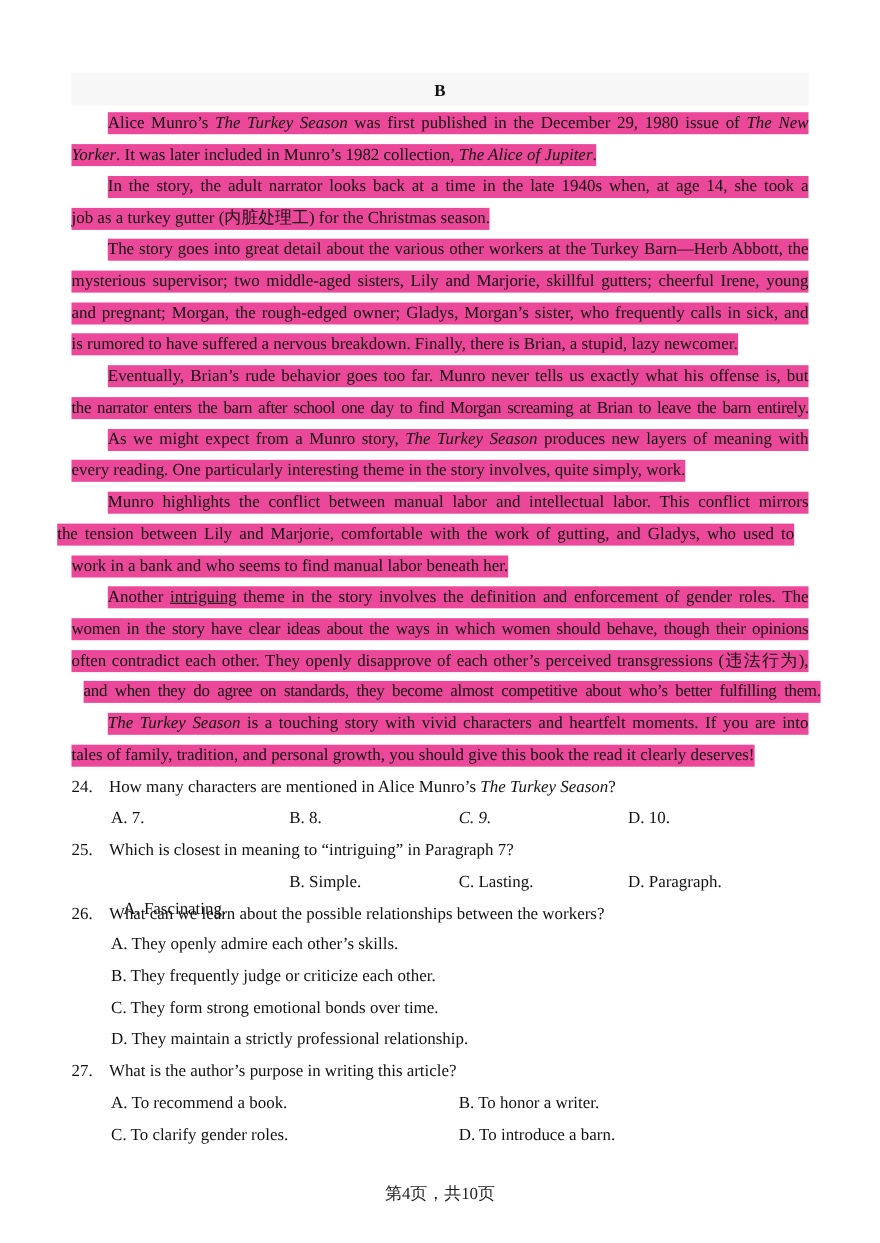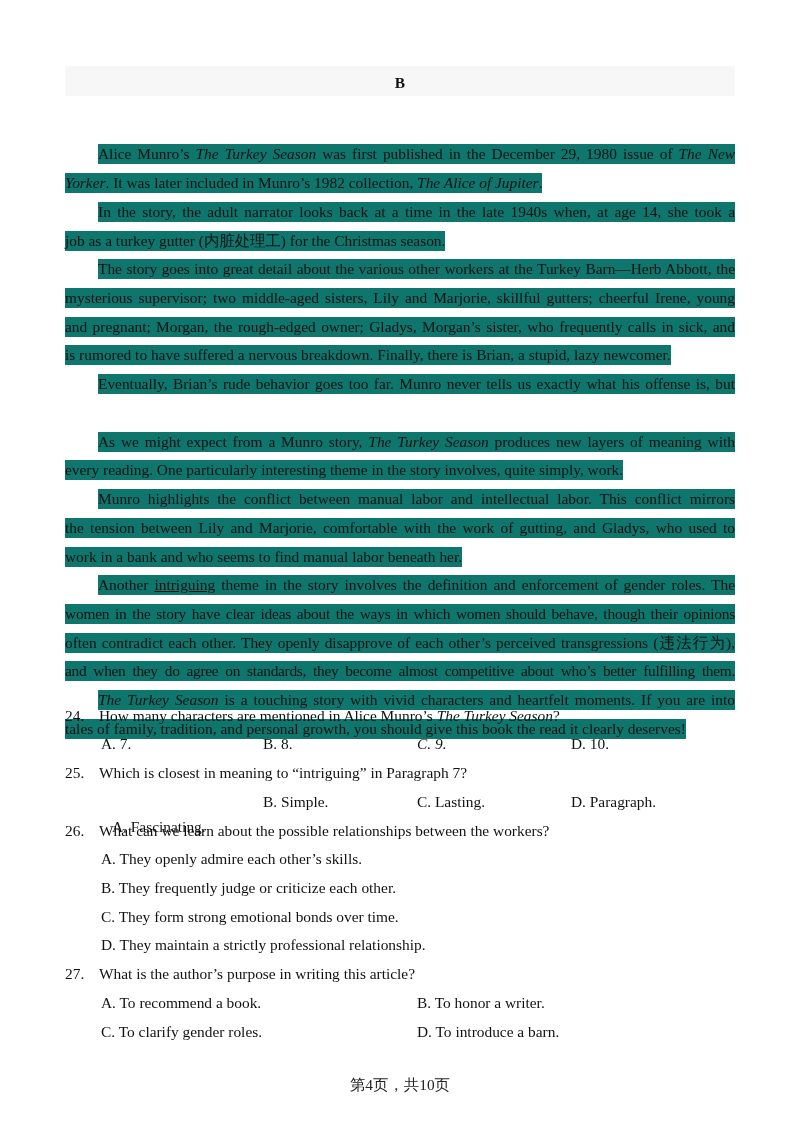--- a/index.html
+++ b/index.html
@@ -1,20 +1,20 @@
 <!DOCTYPE html>
 <html><head>
 <meta charset="utf-8">
 <style>
   html, body { margin: 0; padding: 0; background: #ffffff; }
   body { width: 800px; height: 1130px; position: relative; overflow: hidden;
          font-family: "Liberation Serif", "DejaVu Serif", serif; color: #111; }
   .page { position: absolute; left: 0; top: 0; width: 800px; height: 1130px; }
   .line { position: absolute; font-size: 15.4px; line-height: 20px; white-space: nowrap; }
-  .shade { background: #0f766e; margin-top: 42px; }
+  .shade { background: #ec4899; }
   .just { text-align: justify; text-align-last: justify; }
   .section-title { position: absolute; left: 65px; width: 670px; top: 66px; height: 30px;
                    line-height: 34px; text-align: center; font-weight: bold; font-size: 15.4px;
                    background: #f7f7f7; }
   i { font-style: italic; }
   .underline { text-decoration: underline; }
   .qnum { display: inline-block; width: 34px; }
   .opt { position: absolute; font-size: 15.4px; line-height: 20px; white-space: nowrap; }
   .footer { position: absolute; left: 0; width: 800px; top: 1075px; text-align: center;
             font-size: 15.4px; color: #222; }
@@ -35,36 +35,37 @@
 
   <div class="line shade just" style="left:98px; width:637px; top:160px;">In the story, the adult narrator looks back at a time in the late 1940s when, at age 14, she took a</div>
   <div class="line shade" style="left:65px; top:189px;">job as a turkey gutter (内脏处理工) for the Christmas season.</div>
 
   <div class="line shade just" style="left:98px; width:637px; top:217px;">The story goes into great detail about the various other workers at the Turkey Barn—Herb Abbott, the</div>
   <div class="line shade just" style="left:65px; width:670px; top:246px;">mysterious supervisor; two middle-aged sisters, Lily and Marjorie, skillful gutters; cheerful Irene, young</div>
   <div class="line shade just" style="left:65px; width:670px; top:275px;">and pregnant; Morgan, the rough-edged owner; Gladys, Morgan’s sister, who frequently calls in sick, and</div>
   <div class="line shade" style="left:65px; top:303px;">is rumored to have suffered a nervous breakdown. Finally, there is Brian, a stupid, lazy newcomer.</div>
 
   <div class="line shade just" style="left:98px; width:637px; top:332px;">Eventually, Brian’s rude behavior goes too far. Munro never tells us exactly what his offense is, but</div>
+  <div class="line shade just" style="left:65px; width:670px; top:361px; letter-spacing:-0.35px;">the narrator enters the barn after school one day to find Morgan screaming at Brian to leave the barn entirely.</div>
 
   <div class="line shade just" style="left:98px; width:637px; top:390px;">
     <span>As we might expect from a Munro story, </span><i>The Turkey Season</i><span> produces new layers of meaning with</span>
   </div>
   <div class="line shade" style="left:65px; top:418px;">every reading. One particularly interesting theme in the story involves, quite simply, work.</div>
 
   <div class="line shade just" style="left:98px; width:637px; top:447px;">Munro highlights the conflict between manual labor and intellectual labor. This conflict mirrors</div>
-  <div class="line shade just" style="left:65px; width:670px; top:476px;">the tension between Lily and Marjorie, comfortable with the work of gutting, and Gladys, who used to</div>
+  <div class="line shade just" style="left:52px; width:670px; top:476px;">the tension between Lily and Marjorie, comfortable with the work of gutting, and Gladys, who used to</div>
   <div class="line shade just" style="left:98px; width:637px; top:533px;">
     <span>Another </span><span class="underline">intriguing</span><span> theme in the story involves the definition and enforcement of gender roles. The</span>
   </div>
 
   <div class="line shade" style="left:65px; top:505px;">work in a bank and who seems to find manual labor beneath her.</div>
   <div class="line shade just" style="left:65px; width:670px; top:562px; letter-spacing:-0.2px;">women in the story have clear ideas about the ways in which women should behave, though their opinions</div>
   <div class="line shade just" style="left:65px; width:670px; top:591px;">often contradict each other. They openly disapprove of each other’s perceived transgressions (违法行为),</div>
-  <div class="line shade just" style="left:65px; width:670px; top:619px; letter-spacing:-0.3px;font-family:Liberation Serif, serif;">and when they do agree on standards, they become almost competitive about who’s better fulfilling them.</div>
+  <div class="line shade just" style="left:76px; width:670px; top:619px; letter-spacing:-0.3px;font-family:Liberation Serif, serif;">and when they do agree on standards, they become almost competitive about who’s better fulfilling them.</div>
 
   <div class="line shade just" style="left:98px; width:637px; top:648px;">
     <i>The Turkey Season</i><span> is a touching story with vivid characters and heartfelt moments. If you are into</span>
   </div>
   <div class="line shade" style="left:65px; top:677px;">tales of family, tradition, and personal growth, you should give this book the read it clearly deserves!</div>
 
   <div class="line" style="left:65px; top:706px;">
     <span class="qnum">24.</span><span>How many characters are mentioned in Alice Munro’s </span><i>The Turkey Season</i><span>?</span>
   </div>
   <div class="opt" style="left:101px; top:734px;">A. 7.</div>

